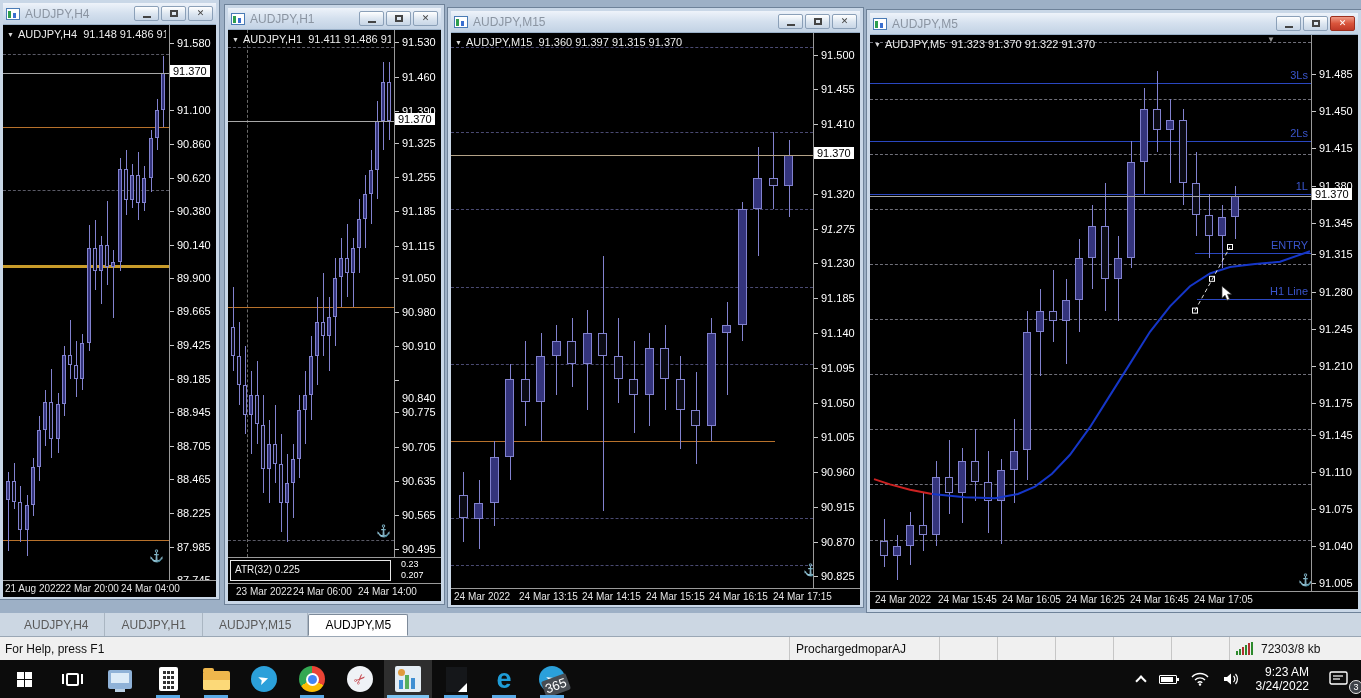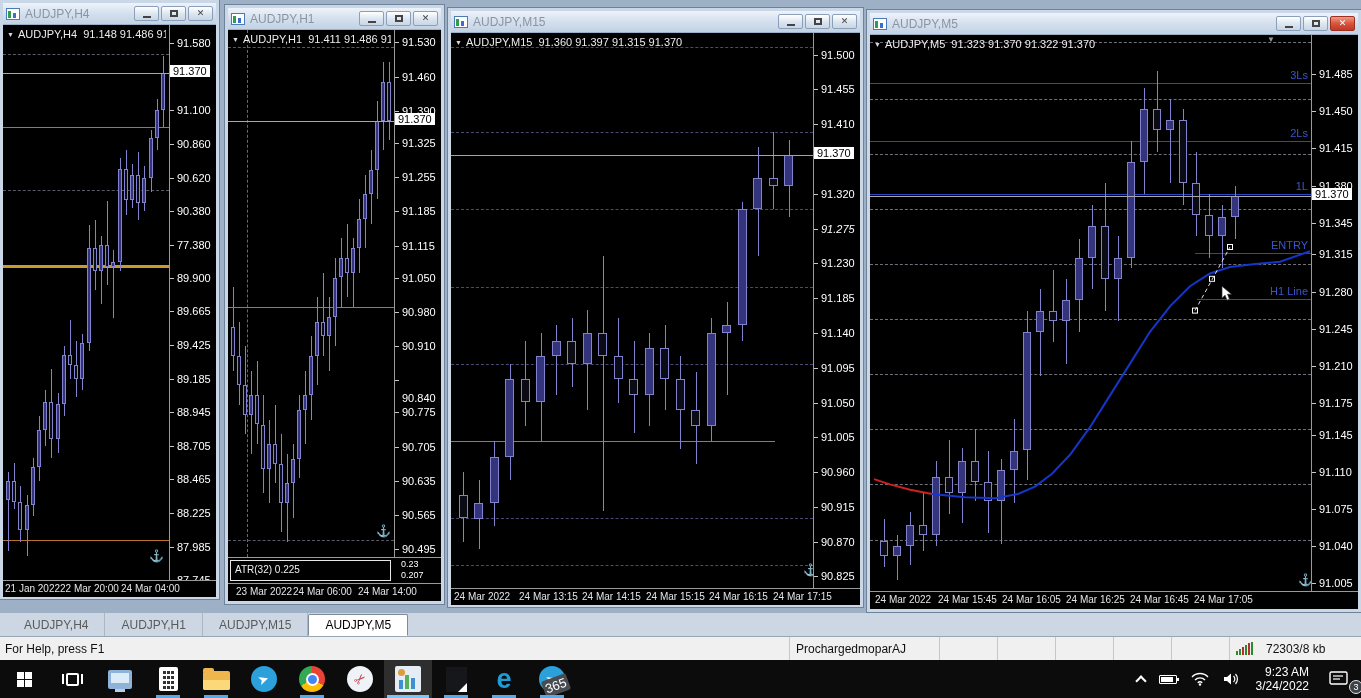--- a/index.html
+++ b/index.html
@@ -35,21 +35,21 @@
 
   
   #tabrow { position:absolute; left:0; top:613px; width:1361px; height:24px; background:#ccd7e3; border-bottom:1px solid #9aa7b5; display:flex; align-items:stretch; padding-left:8px; }
   .tab { font-size:12px; color:#5a5a5a; display:flex; align-items:center; padding:0 16px; cursor:pointer; border-right:1px solid #aab6c2; }
   .tab.active { background:#fff; color:#000; border:1px solid #7d8a99; border-bottom:1px solid #fff; border-radius:2px 2px 0 0; margin-top:1px; }
 
   
   #statusbar { position:absolute; left:0; top:637px; width:1361px; height:23px; background:#f0f0f0; display:flex; align-items:stretch; font-size:12px; color:#111; }
   .sb-cell { border-left:1px solid #c6c6c6; display:flex; align-items:center; padding:0 6px; }
   #sb-help { flex:1 1 auto; border-left:none; padding-left:5px; }
-  #sb-net { width:132px; gap:13px; }
+  #sb-net { width:132px; gap:8px; }
   .netbars { display:flex; align-items:flex-end; gap:1px; height:13px; }
   .netbars i { width:2px; display:block; }
 
   
   #taskbar { position:absolute; left:0; top:660px; width:1361px; height:38px; background:#0c0c0c; display:flex; align-items:stretch; }
   #startbtn { width:48px; display:flex; align-items:center; justify-content:center; cursor:pointer; }
   .winlogo { display:grid; grid-template-columns:7px 7px; grid-template-rows:7px 7px; gap:1px; }
   .winlogo i { background:#fff; }
   #searchbox { width:332px; background:#2d2d2d; display:flex; align-items:center; padding:0 10px; cursor:text; position:relative; }
   .cortana { width:16px; height:16px; border:2px solid #eee; border-radius:50%; margin-right:12px; flex:0 0 auto; }
@@ -188,21 +188,21 @@
             <div style="position: absolute; left: 7px; top: 12.2px; color: rgb(255, 255, 255); font-size: 11px; white-space: nowrap;">91.580</div>
             <div style="position: absolute; left: 0px; top: 85.4px; width: 4px; height: 1px; background: rgb(200, 200, 200);"></div>
             <div style="position: absolute; left: 7px; top: 79.4px; color: rgb(255, 255, 255); font-size: 11px; white-space: nowrap;">91.100</div>
             <div style="position: absolute; left: 0px; top: 119px; width: 4px; height: 1px; background: rgb(200, 200, 200);"></div>
             <div style="position: absolute; left: 7px; top: 113px; color: rgb(255, 255, 255); font-size: 11px; white-space: nowrap;">90.860</div>
             <div style="position: absolute; left: 0px; top: 152.6px; width: 4px; height: 1px; background: rgb(200, 200, 200);"></div>
             <div style="position: absolute; left: 7px; top: 146.6px; color: rgb(255, 255, 255); font-size: 11px; white-space: nowrap;">90.620</div>
             <div style="position: absolute; left: 0px; top: 186.2px; width: 4px; height: 1px; background: rgb(200, 200, 200);"></div>
             <div style="position: absolute; left: 7px; top: 180.2px; color: rgb(255, 255, 255); font-size: 11px; white-space: nowrap;">90.380</div>
             <div style="position: absolute; left: 0px; top: 219.8px; width: 4px; height: 1px; background: rgb(200, 200, 200);"></div>
-            <div style="position: absolute; left: 7px; top: 213.8px; color: rgb(255, 255, 255); font-size: 11px; white-space: nowrap;">77.380</div>
+            <div style="position: absolute; left: 7px; top: 213.8px; color: rgb(255, 255, 255); font-size: 11px; white-space: nowrap;">90.140</div>
             <div style="position: absolute; left: 0px; top: 253.4px; width: 4px; height: 1px; background: rgb(200, 200, 200);"></div>
             <div style="position: absolute; left: 7px; top: 247.4px; color: rgb(255, 255, 255); font-size: 11px; white-space: nowrap;">89.900</div>
             <div style="position: absolute; left: 0px; top: 286.3px; width: 4px; height: 1px; background: rgb(200, 200, 200);"></div>
             <div style="position: absolute; left: 7px; top: 280.3px; color: rgb(255, 255, 255); font-size: 11px; white-space: nowrap;">89.665</div>
             <div style="position: absolute; left: 0px; top: 319.9px; width: 4px; height: 1px; background: rgb(200, 200, 200);"></div>
             <div style="position: absolute; left: 7px; top: 313.9px; color: rgb(255, 255, 255); font-size: 11px; white-space: nowrap;">89.425</div>
             <div style="position: absolute; left: 0px; top: 353.5px; width: 4px; height: 1px; background: rgb(200, 200, 200);"></div>
             <div style="position: absolute; left: 7px; top: 347.5px; color: rgb(255, 255, 255); font-size: 11px; white-space: nowrap;">89.185</div>
             <div style="position: absolute; left: 0px; top: 387.1px; width: 4px; height: 1px; background: rgb(200, 200, 200);"></div>
             <div style="position: absolute; left: 7px; top: 381.1px; color: rgb(255, 255, 255); font-size: 11px; white-space: nowrap;">88.945</div>
@@ -213,21 +213,21 @@
             <div style="position: absolute; left: 0px; top: 487.9px; width: 4px; height: 1px; background: rgb(200, 200, 200);"></div>
             <div style="position: absolute; left: 7px; top: 481.9px; color: rgb(255, 255, 255); font-size: 11px; white-space: nowrap;">88.225</div>
             <div style="position: absolute; left: 0px; top: 521.5px; width: 4px; height: 1px; background: rgb(200, 200, 200);"></div>
             <div style="position: absolute; left: 7px; top: 515.5px; color: rgb(255, 255, 255); font-size: 11px; white-space: nowrap;">87.985</div>
             <div style="position: absolute; left: 7px; top: 549.1px; color: rgb(255, 255, 255); font-size: 11px; white-space: nowrap;">87.745</div>
             <div style="position: absolute; left: 0px; top: 39.6px; background: rgb(255, 255, 255); color: rgb(0, 0, 0); font-size: 11px; padding: 0px 3px; z-index: 5; white-space: nowrap;">91.370</div>
           </div>
         <div class="chead"><span class="tri">▼</span><span>AUDJPY,H4  91.148 91.486 91.087 9</span></div>
       </div>
       <div class="taxis">
-          <div style="position: absolute; left: 2px; top: 2px; color: rgb(228, 228, 228); font-size: 10px; white-space: nowrap;">21 Jan 2022</div>
+          <div style="position: absolute; left: 2px; top: 2px; color: rgb(228, 228, 228); font-size: 10px; white-space: nowrap;">21 Aug 2022</div>
           <div style="position: absolute; left: 57px; top: 2px; color: rgb(228, 228, 228); font-size: 10px; white-space: nowrap;">22 Mar 20:00</div>
           <div style="position: absolute; left: 118px; top: 2px; color: rgb(228, 228, 228); font-size: 10px; white-space: nowrap;">24 Mar 04:00</div>
         </div>
     </div>
   </div>
 
   <div class="win" style="left:225px;top:5px;width:219px;height:599px;">
     <div class="titlebar">
       <span class="wicon"></span>
       <span class="wtitle">AUDJPY,H1</span>

